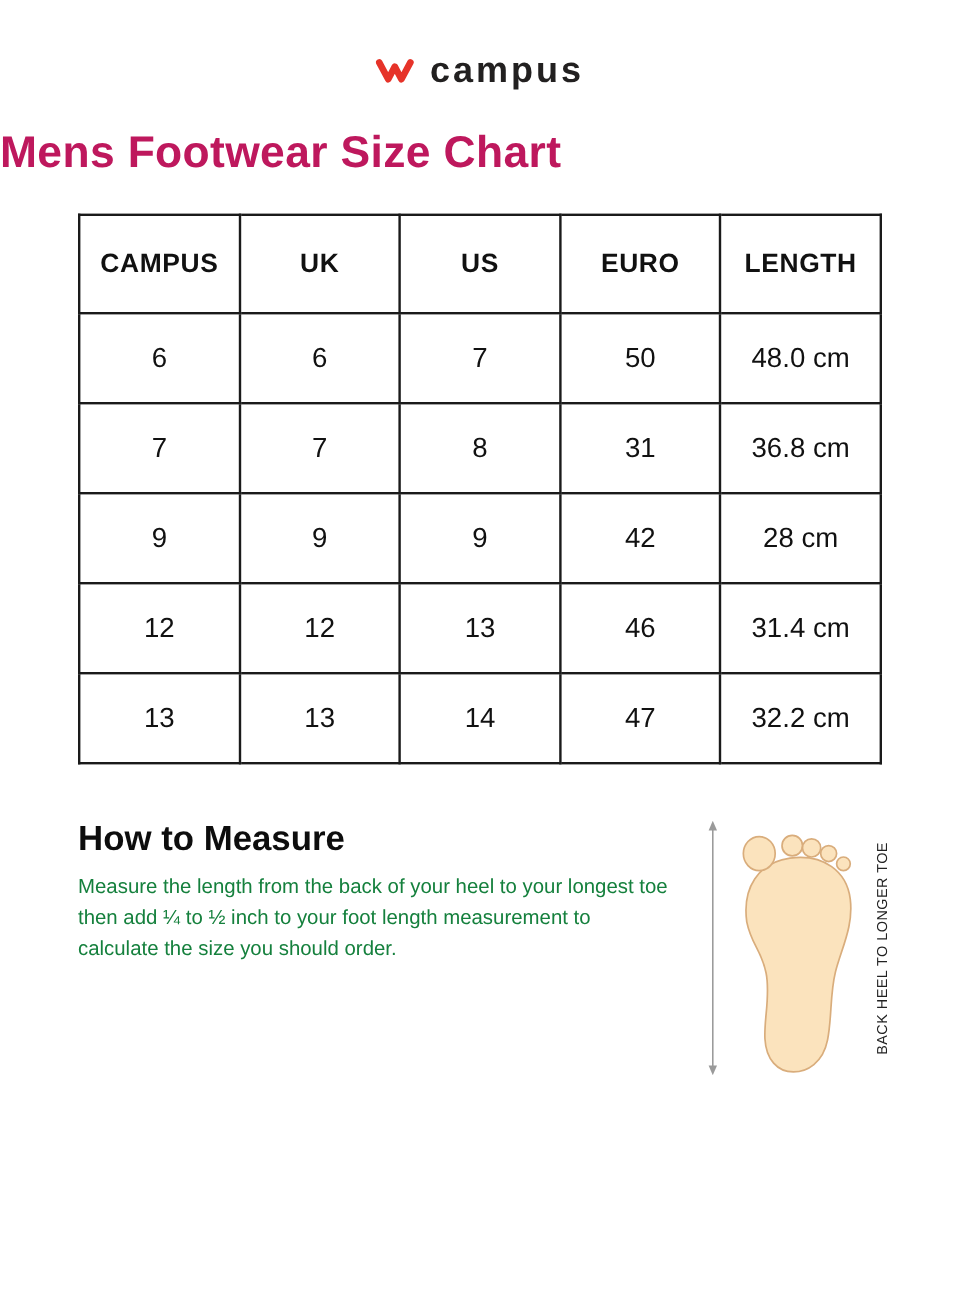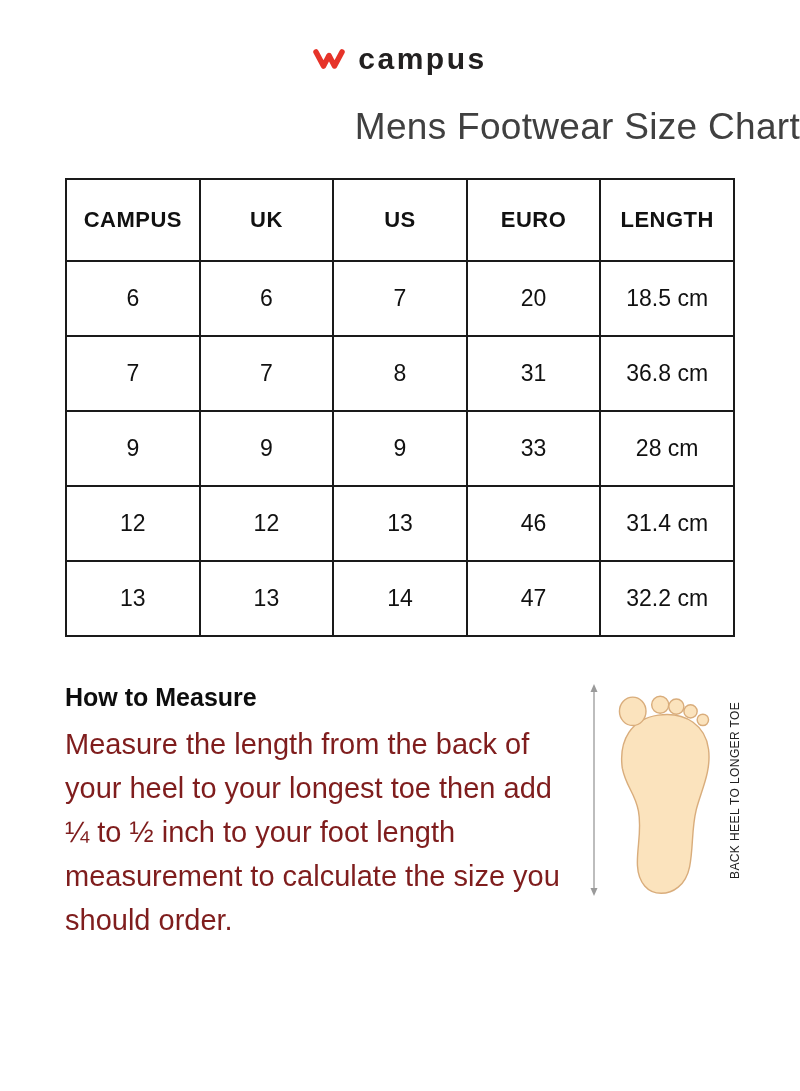--- a/index.html
+++ b/index.html
@@ -8,36 +8,36 @@
     width:800px; height:1014px; margin:0 auto; background:#ffffff;
     font-family:"Liberation Sans", sans-serif; color:#111; position:relative;
     overflow:hidden;
   }
   
   .logo-row { display:flex; justify-content:center; align-items:center; gap:9px; padding-top:42px; }
   .logo-swoosh { display:flex; align-items:center; }
   .logo-text { font-size:30px; font-weight:700; letter-spacing:2.5px; color:#222020; }
 
   
-  .page-title { text-align:right; font-size:37px; font-weight:400; margin-top:30px; color:#404040; letter-spacing:0.3px; }
+  .page-title { text-align:left; font-size:37px; font-weight:700; margin-top:30px; color:#be185d; letter-spacing:0.3px; }
 
   
   .table-wrap { margin:30px 65px 0 65px; }
   table.size-chart { width:100%; border-collapse:collapse; table-layout:fixed; }
   table.size-chart th, table.size-chart td {
     border:2px solid #1a1a1a; text-align:center; vertical-align:middle;
   }
   table.size-chart th { height:82px; font-size:22px; font-weight:700; letter-spacing:0.5px; }
   table.size-chart td { height:75px; font-size:23px; font-weight:400; }
 
   
   .bottom { display:flex; margin:44px 58px 0 65px; }
   .measure-col { flex:1; padding-top:2px; }
-  .measure-heading { font-size:25px; font-weight:700; margin-bottom:10px; color:#0d0d0d; }
-  .measure-body { font-size:29px; line-height:1.52; max-width:545px; color:#7f1d1d; }
+  .measure-heading { font-size:29px; font-weight:700; margin-bottom:10px; color:#0d0d0d; }
+  .measure-body { font-size:17px; line-height:1.52; max-width:545px; color:#15803d; }
 
   .diagram { width:180px; display:flex; align-items:stretch; justify-content:flex-end; gap:6px; height:218px; }
   .ruler { display:flex; align-items:center; }
   .foot { display:flex; align-items:flex-start; }
   .diagram-label {
     writing-mode:vertical-rl; transform:rotate(180deg);
     font-size:12px; letter-spacing:0.4px; color:#222; align-self:center;
     height:100%; display:flex; align-items:center; justify-content:center;
     white-space:nowrap;
   }
@@ -67,35 +67,35 @@
             <th>US</th>
             <th>EURO</th>
             <th>LENGTH</th>
           </tr>
         </thead>
         <tbody>
           <tr>
             <td>6</td>
             <td>6</td>
             <td>7</td>
-            <td>20</td>
-            <td>18.5 cm</td>
+            <td>50</td>
+            <td>48.0 cm</td>
           </tr>
           <tr>
             <td>7</td>
             <td>7</td>
             <td>8</td>
             <td>31</td>
             <td>36.8 cm</td>
           </tr>
           <tr>
             <td>9</td>
             <td>9</td>
             <td>9</td>
-            <td>33</td>
+            <td>42</td>
             <td>28 cm</td>
           </tr>
           <tr>
             <td>12</td>
             <td>12</td>
             <td>13</td>
             <td>46</td>
             <td>31.4 cm</td>
           </tr>
           <tr>

